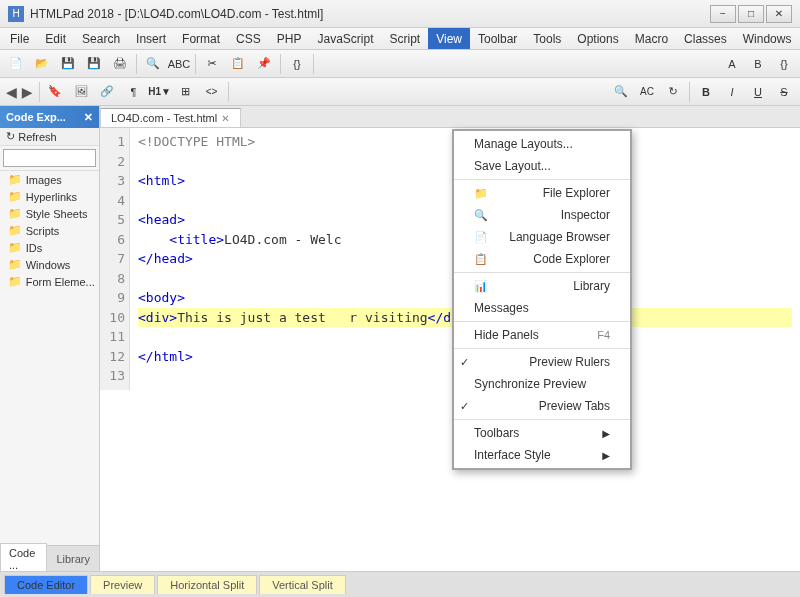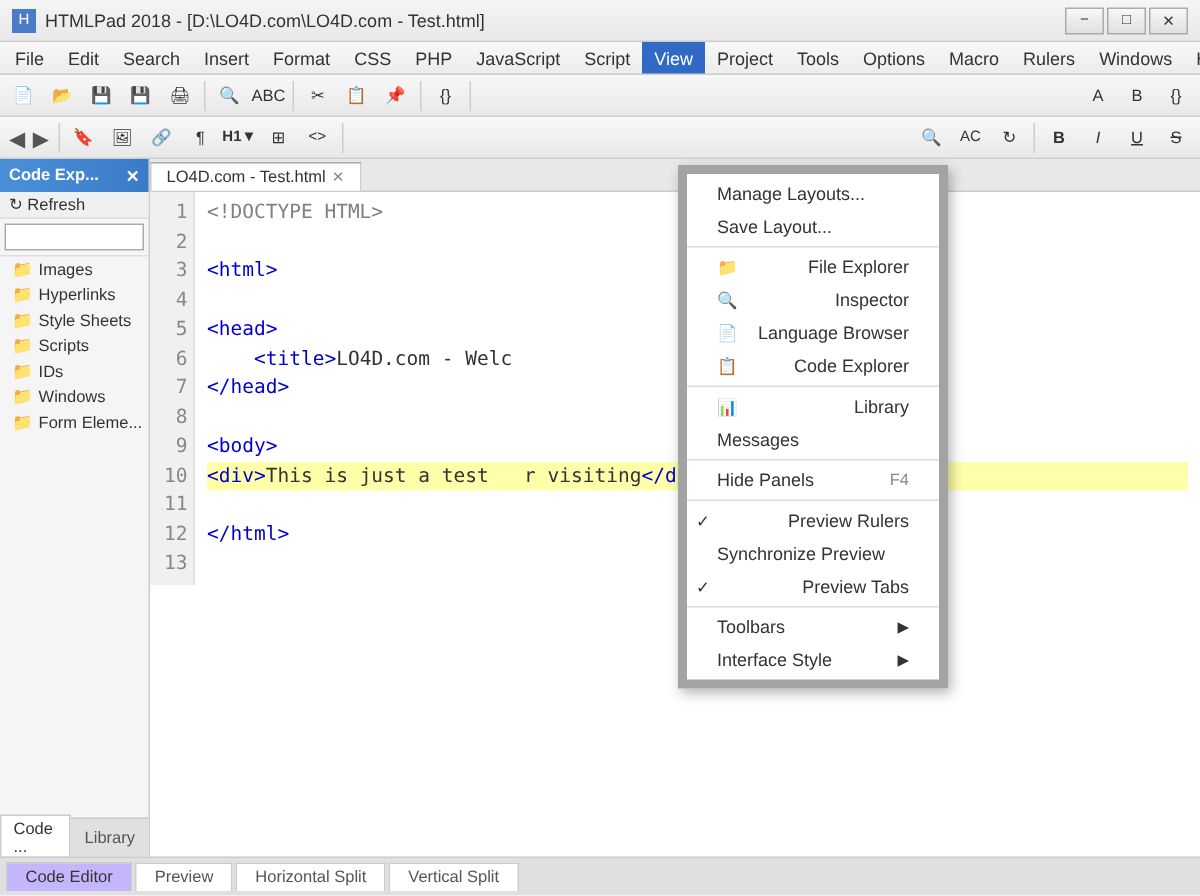--- a/index.html
+++ b/index.html
@@ -164,24 +164,24 @@
     #code-lines {
       padding: 4px 8px;
       line-height: 1.5;
       flex: 1;
     }
     .line-doctype { color: #808080; }
 
     
     #dropdown-menu {
       position: absolute;
-      top: 4px;
+      top: 23px;
       left: 352px;
       background: white;
-      border: 6px solid #a3a3a3;
+      border: 2px solid #a3a3a3;
       box-shadow: 2px 3px 8px rgba(0,0,0,0.3);
       width: 180px;
       z-index: 100;
       padding: 2px 0;
     }
     .dd-item {
       padding: 4px 20px;
       font-size: 12px;
       color: #333;
       cursor: pointer;
@@ -207,25 +207,25 @@
       align-items: center;
       height: 26px;
       padding: 0 4px;
     }
     .bottom-tab {
       padding: 3px 12px;
       font-size: 11px;
       cursor: pointer;
       border: 1px solid #ccc;
       border-bottom: none;
-      background: #ffffff;
+      background: #fef9c3;
       color: #555;
       margin-right: 2px;
     }
-    .bottom-tab.active { background: #c4b5fd; color: #333; text-align: center; }
+    .bottom-tab.active { background: #3b82f6; color: #333; text-align: center; }
 
     
     #status-bar {
       background: linear-gradient(to bottom, #f0f0f0, #e0e0e0);
       border-top: 1px solid #ccc;
       height: 24px;
       display: flex;
       align-items: center;
       padding: 0 8px;
       font-size: 11px;
@@ -290,25 +290,25 @@
   <div class="menu-item">File</div>
   <div class="menu-item">Edit</div>
   <div class="menu-item">Search</div>
   <div class="menu-item">Insert</div>
   <div class="menu-item">Format</div>
   <div class="menu-item">CSS</div>
   <div class="menu-item">PHP</div>
   <div class="menu-item">JavaScript</div>
   <div class="menu-item">Script</div>
   <div class="menu-item active">View</div>
-  <div class="menu-item">Project</div>
+  <div class="menu-item">Toolbar</div>
   <div class="menu-item">Tools</div>
   <div class="menu-item">Options</div>
   <div class="menu-item">Macro</div>
-  <div class="menu-item">Rulers</div>
+  <div class="menu-item">Classes</div>
   <div class="menu-item">Windows</div>
   <div class="menu-item">Help</div>
 </div>
 
 <div id="toolbar1">
   <div class="tb-btn" title="New">📄</div>
   <div class="tb-btn" title="Open">📂</div>
   <div class="tb-btn" title="Save">💾</div>
   <div class="tb-btn" title="Save All">💾</div>
   <div class="tb-btn" title="Print">🖨</div>

